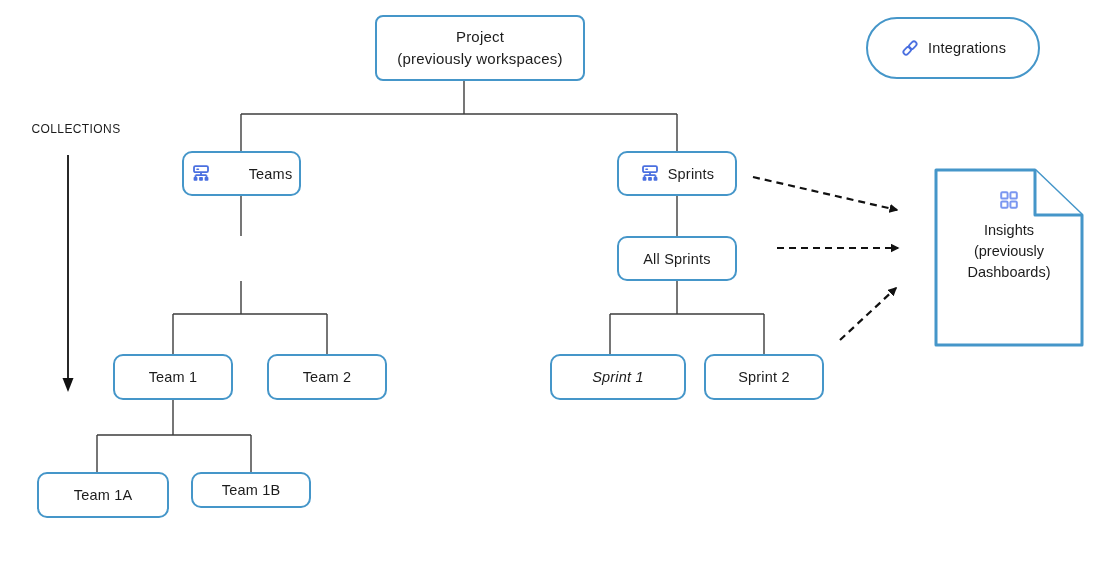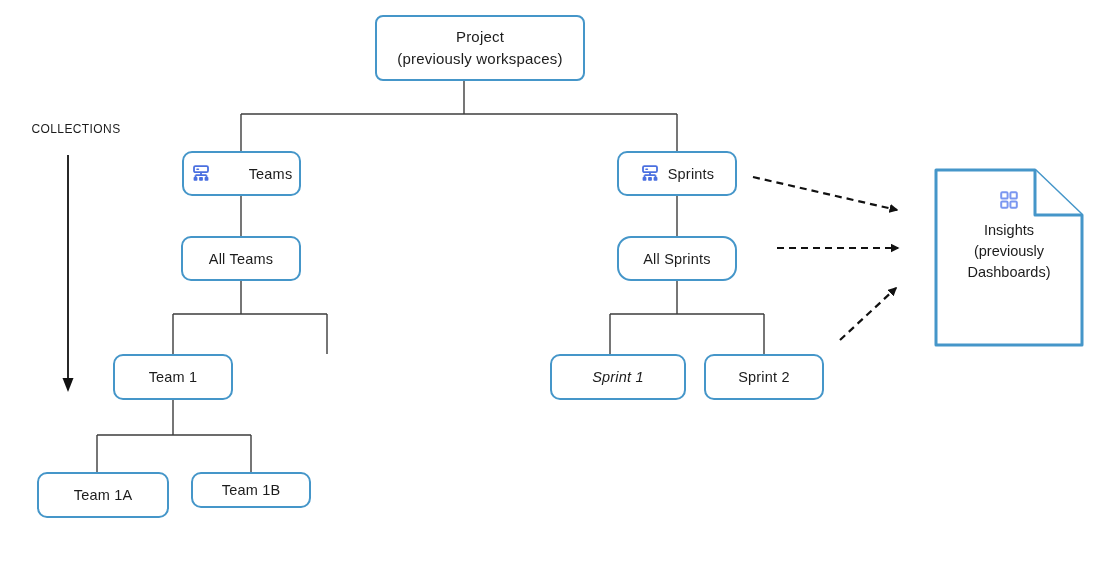--- a/index.html
+++ b/index.html
@@ -87,20 +87,29 @@
     <path class="docshape" d="M1035,170 V215 H1082"></path>
   </svg>
 
   <div class="collections-label">COLLECTIONS</div>
 
   <div class="node two-line" style="left:375px; top:15px; width:210px; height:66px; border-radius:8px;">
     <span>Project</span>
     <span>(previously workspaces)</span>
   </div>
 
+  <div class="node pill" style="left:866px; top:17px; width:174px; height:62px;">
+    <svg class="icon20" viewBox="0 0 20 20">
+      <g transform="rotate(-45 10 10)" class="icon-stroke">
+        <rect x="1.8" y="7.4" width="8.6" height="5.2" rx="2.6"></rect>
+        <rect x="9.6" y="7.4" width="8.6" height="5.2" rx="2.6"></rect>
+      </g>
+    </svg>
+    <span>Integrations</span>
+  </div>
 
   <div class="node" style="left:182px; top:151px; width:119px; height:45px;gap:38px;">
     <svg class="icon20" viewBox="0 0 20 20">
       <rect class="icon-stroke" x="3" y="2.2" width="14" height="6" rx="1.4"></rect>
       <rect class="icon-fill" x="5.2" y="4.4" width="3" height="1.6" rx="0.8"></rect>
       <path class="icon-stroke" d="M10,8.2 V11.2 M4.5,11.2 H15.5 M4.5,11.2 V13 M15.5,11.2 V13"></path>
       <rect class="icon-fill" x="2.6" y="13" width="3.8" height="3.8" rx="0.8"></rect>
       <rect class="icon-fill" x="8.1" y="13" width="3.8" height="3.8" rx="0.8"></rect>
       <rect class="icon-fill" x="13.6" y="13" width="3.8" height="3.8" rx="0.8"></rect>
     </svg>
@@ -112,29 +121,29 @@
       <rect class="icon-stroke" x="3" y="2.2" width="14" height="6" rx="1.4"></rect>
       <rect class="icon-fill" x="5.2" y="4.4" width="3" height="1.6" rx="0.8"></rect>
       <path class="icon-stroke" d="M10,8.2 V11.2 M4.5,11.2 H15.5 M4.5,11.2 V13 M15.5,11.2 V13"></path>
       <rect class="icon-fill" x="2.6" y="13" width="3.8" height="3.8" rx="0.8"></rect>
       <rect class="icon-fill" x="8.1" y="13" width="3.8" height="3.8" rx="0.8"></rect>
       <rect class="icon-fill" x="13.6" y="13" width="3.8" height="3.8" rx="0.8"></rect>
     </svg>
     <span>Sprints</span>
   </div>
 
-  <div class="node" style="left:181px; top:236px; width:120px; height:45px;">
-    <span>All Teams</span>
-  </div>
-  <div class="node" style="left:617px; top:236px; width:120px; height:45px;border-radius:14px;">
+  <div class="node" style="left:617px; top:236px; width:120px; height:45px;">
     <span>All Sprints</span>
   </div>
 
   <div class="node" style="left:113px; top:354px; width:120px; height:46px;">
     <span>Team 1</span>
+  </div>
+  <div class="node" style="left:267px; top:354px; width:120px; height:46px;">
+    <span>Team 2</span>
   </div>
   <div class="node" style="left:550px; top:354px; width:136px; height:46px;font-style:italic;">
     <span>Sprint 1</span>
   </div>
   <div class="node" style="left:704px; top:354px; width:120px; height:46px;">
     <span>Sprint 2</span>
   </div>
 
   <div class="node" style="left:37px; top:472px; width:132px; height:46px;text-align:center;">
     <span>Team 1A</span>

